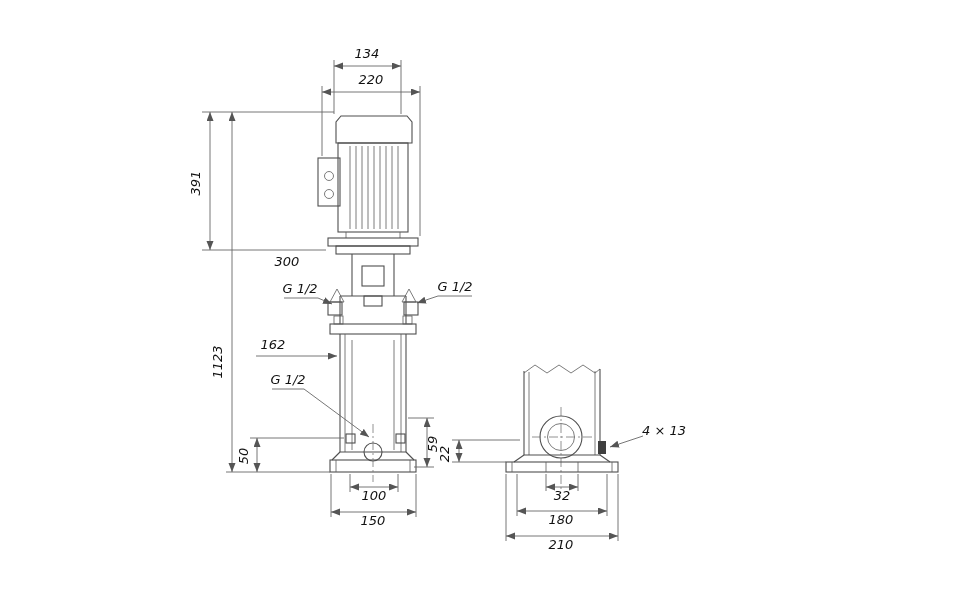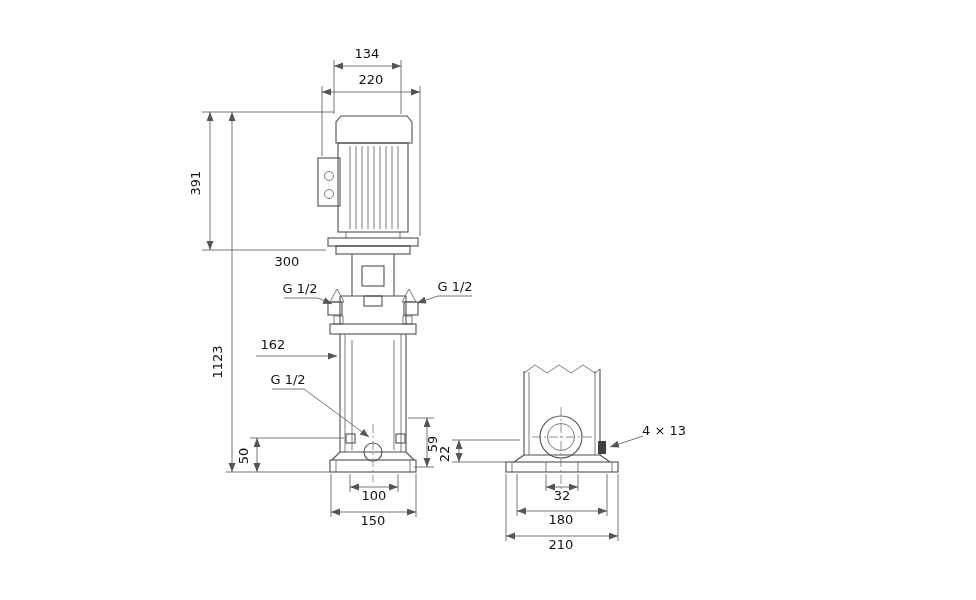--- a/index.html
+++ b/index.html
@@ -1,16 +1,16 @@
 <!DOCTYPE html>
 <html><head>
 <meta charset="utf-8">
 <style>
   html,body{margin:0;padding:0;background:#ffffff;}
-  .canvas{width:976px;height:600px;position:relative;background:#ffffff;overflow:hidden;}
+  .canvas{width:976px;height:600px;position:relative;background:#ffffff;overflow:hidden;font-style:italic;}
   svg{display:block;}
   .geo{fill:none;stroke:#4f4f4f;stroke-width:1.1;}
   .thin{fill:none;stroke:#5a5a5a;stroke-width:0.8;}
   .dim{fill:none;stroke:#666666;stroke-width:0.9;}
   .cl{fill:none;stroke:#777777;stroke-width:0.8;stroke-dasharray:9 3 2 3;}
   .dimtxt{font-family:"DejaVu Sans", sans-serif;font-size:13px;fill:#111111;}
 </style>
 </head>
 <body>
 

